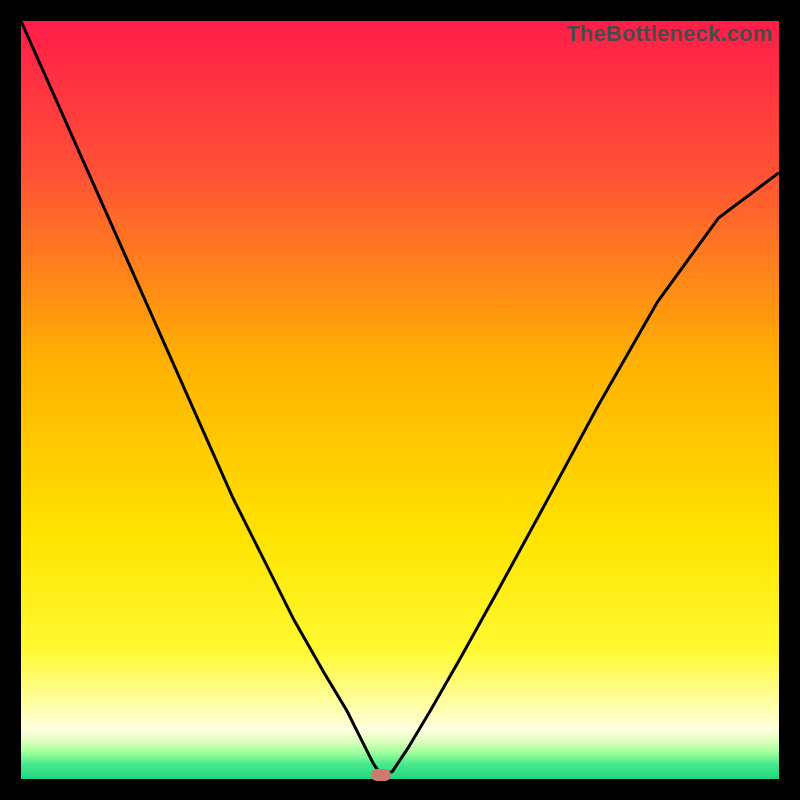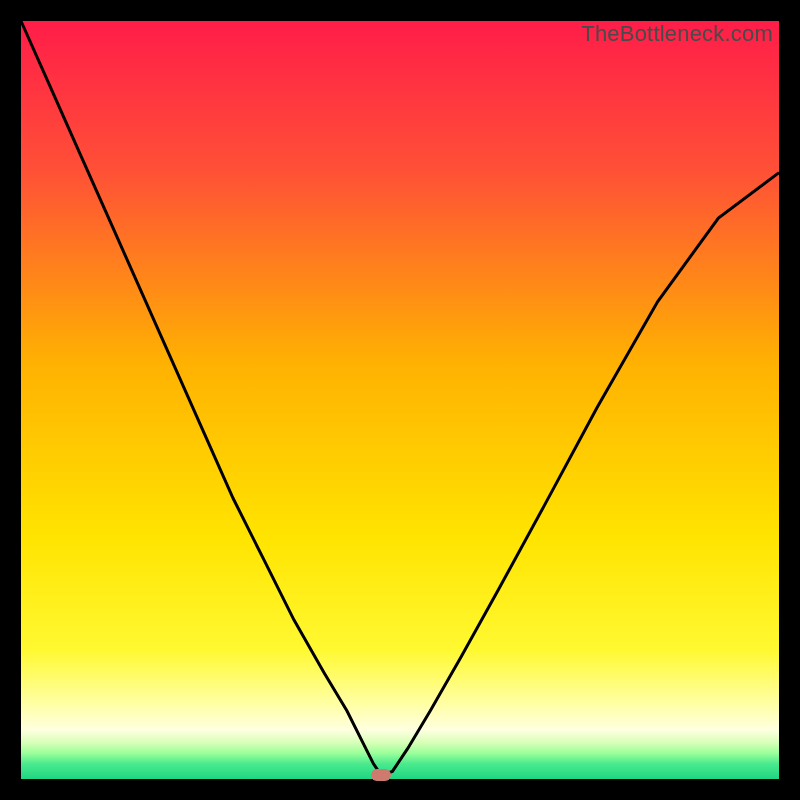--- a/index.html
+++ b/index.html
@@ -26,21 +26,21 @@
     width: 758px;
     height: 758px;
     
   }
   .watermark {
     position: absolute;
     top: 0;
     right: 6px;
     color: #4a4a4a;
     font-size: 22px;
-    font-weight: 400;
+    font-weight: 700;
     letter-spacing: 0.2px;
     user-select: none;
   }
   svg.curve {
     position: absolute;
     left: 0;
     top: 0;
     width: 758px;
     height: 758px;
     overflow: visible;

